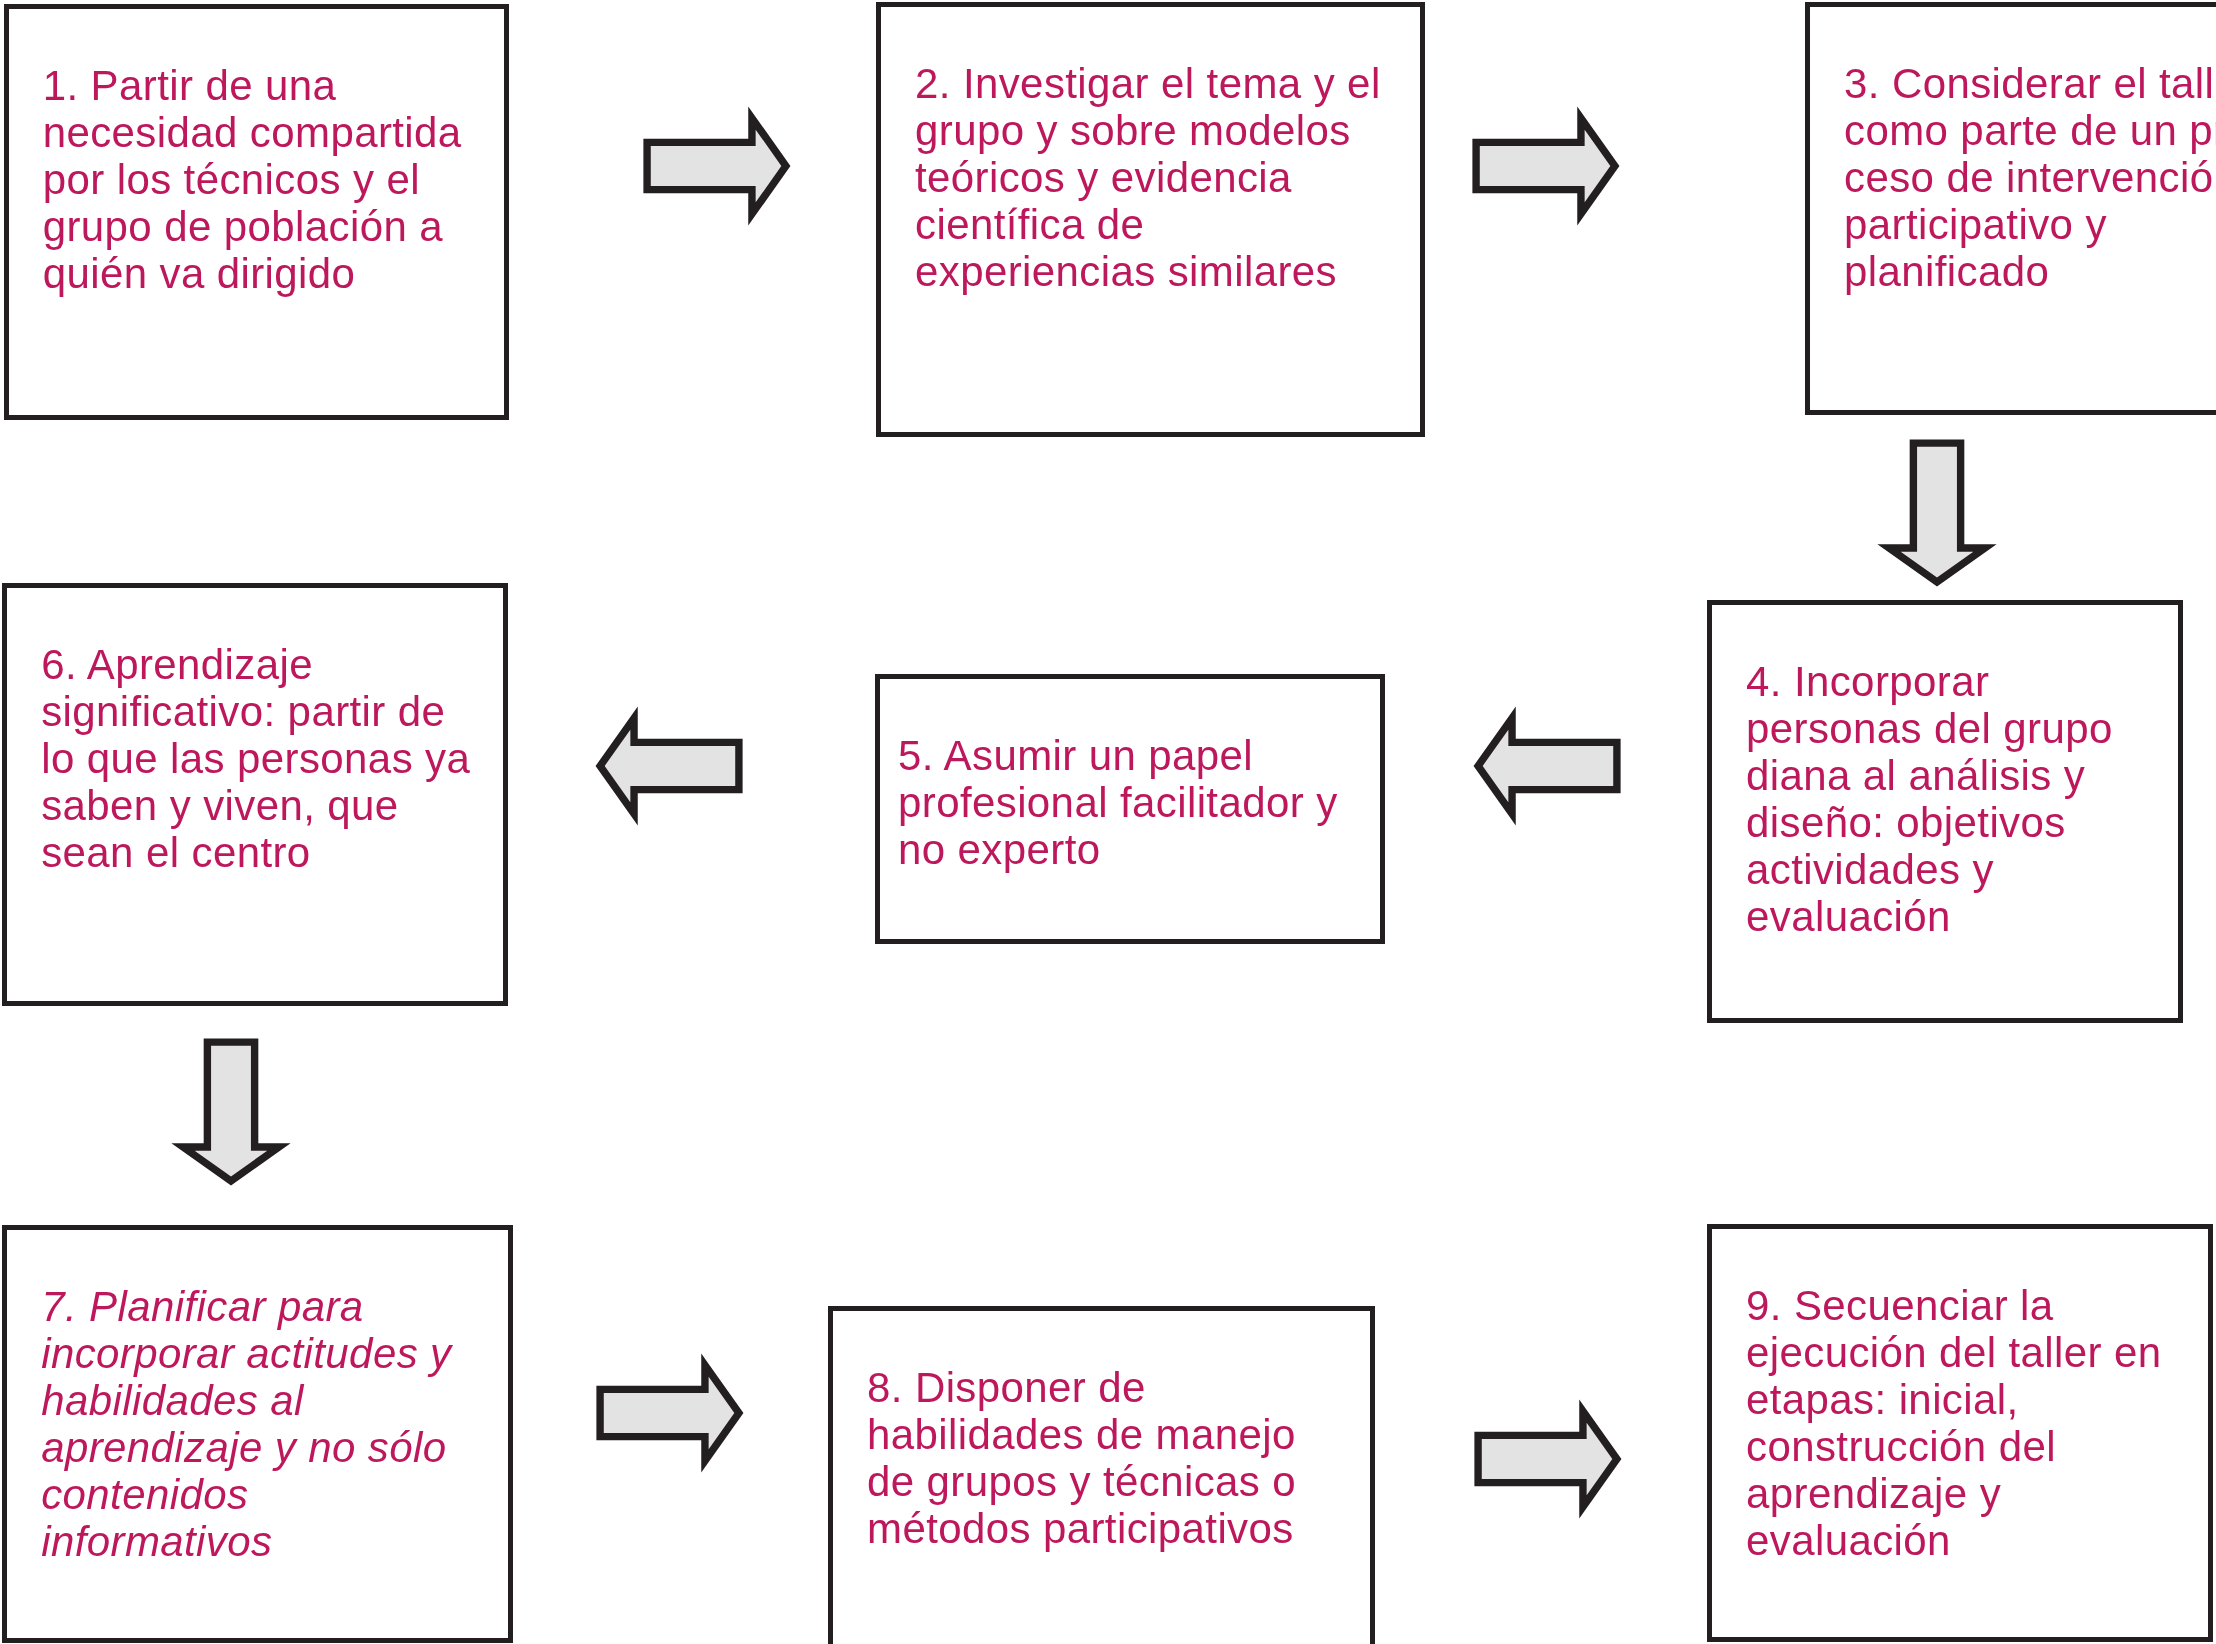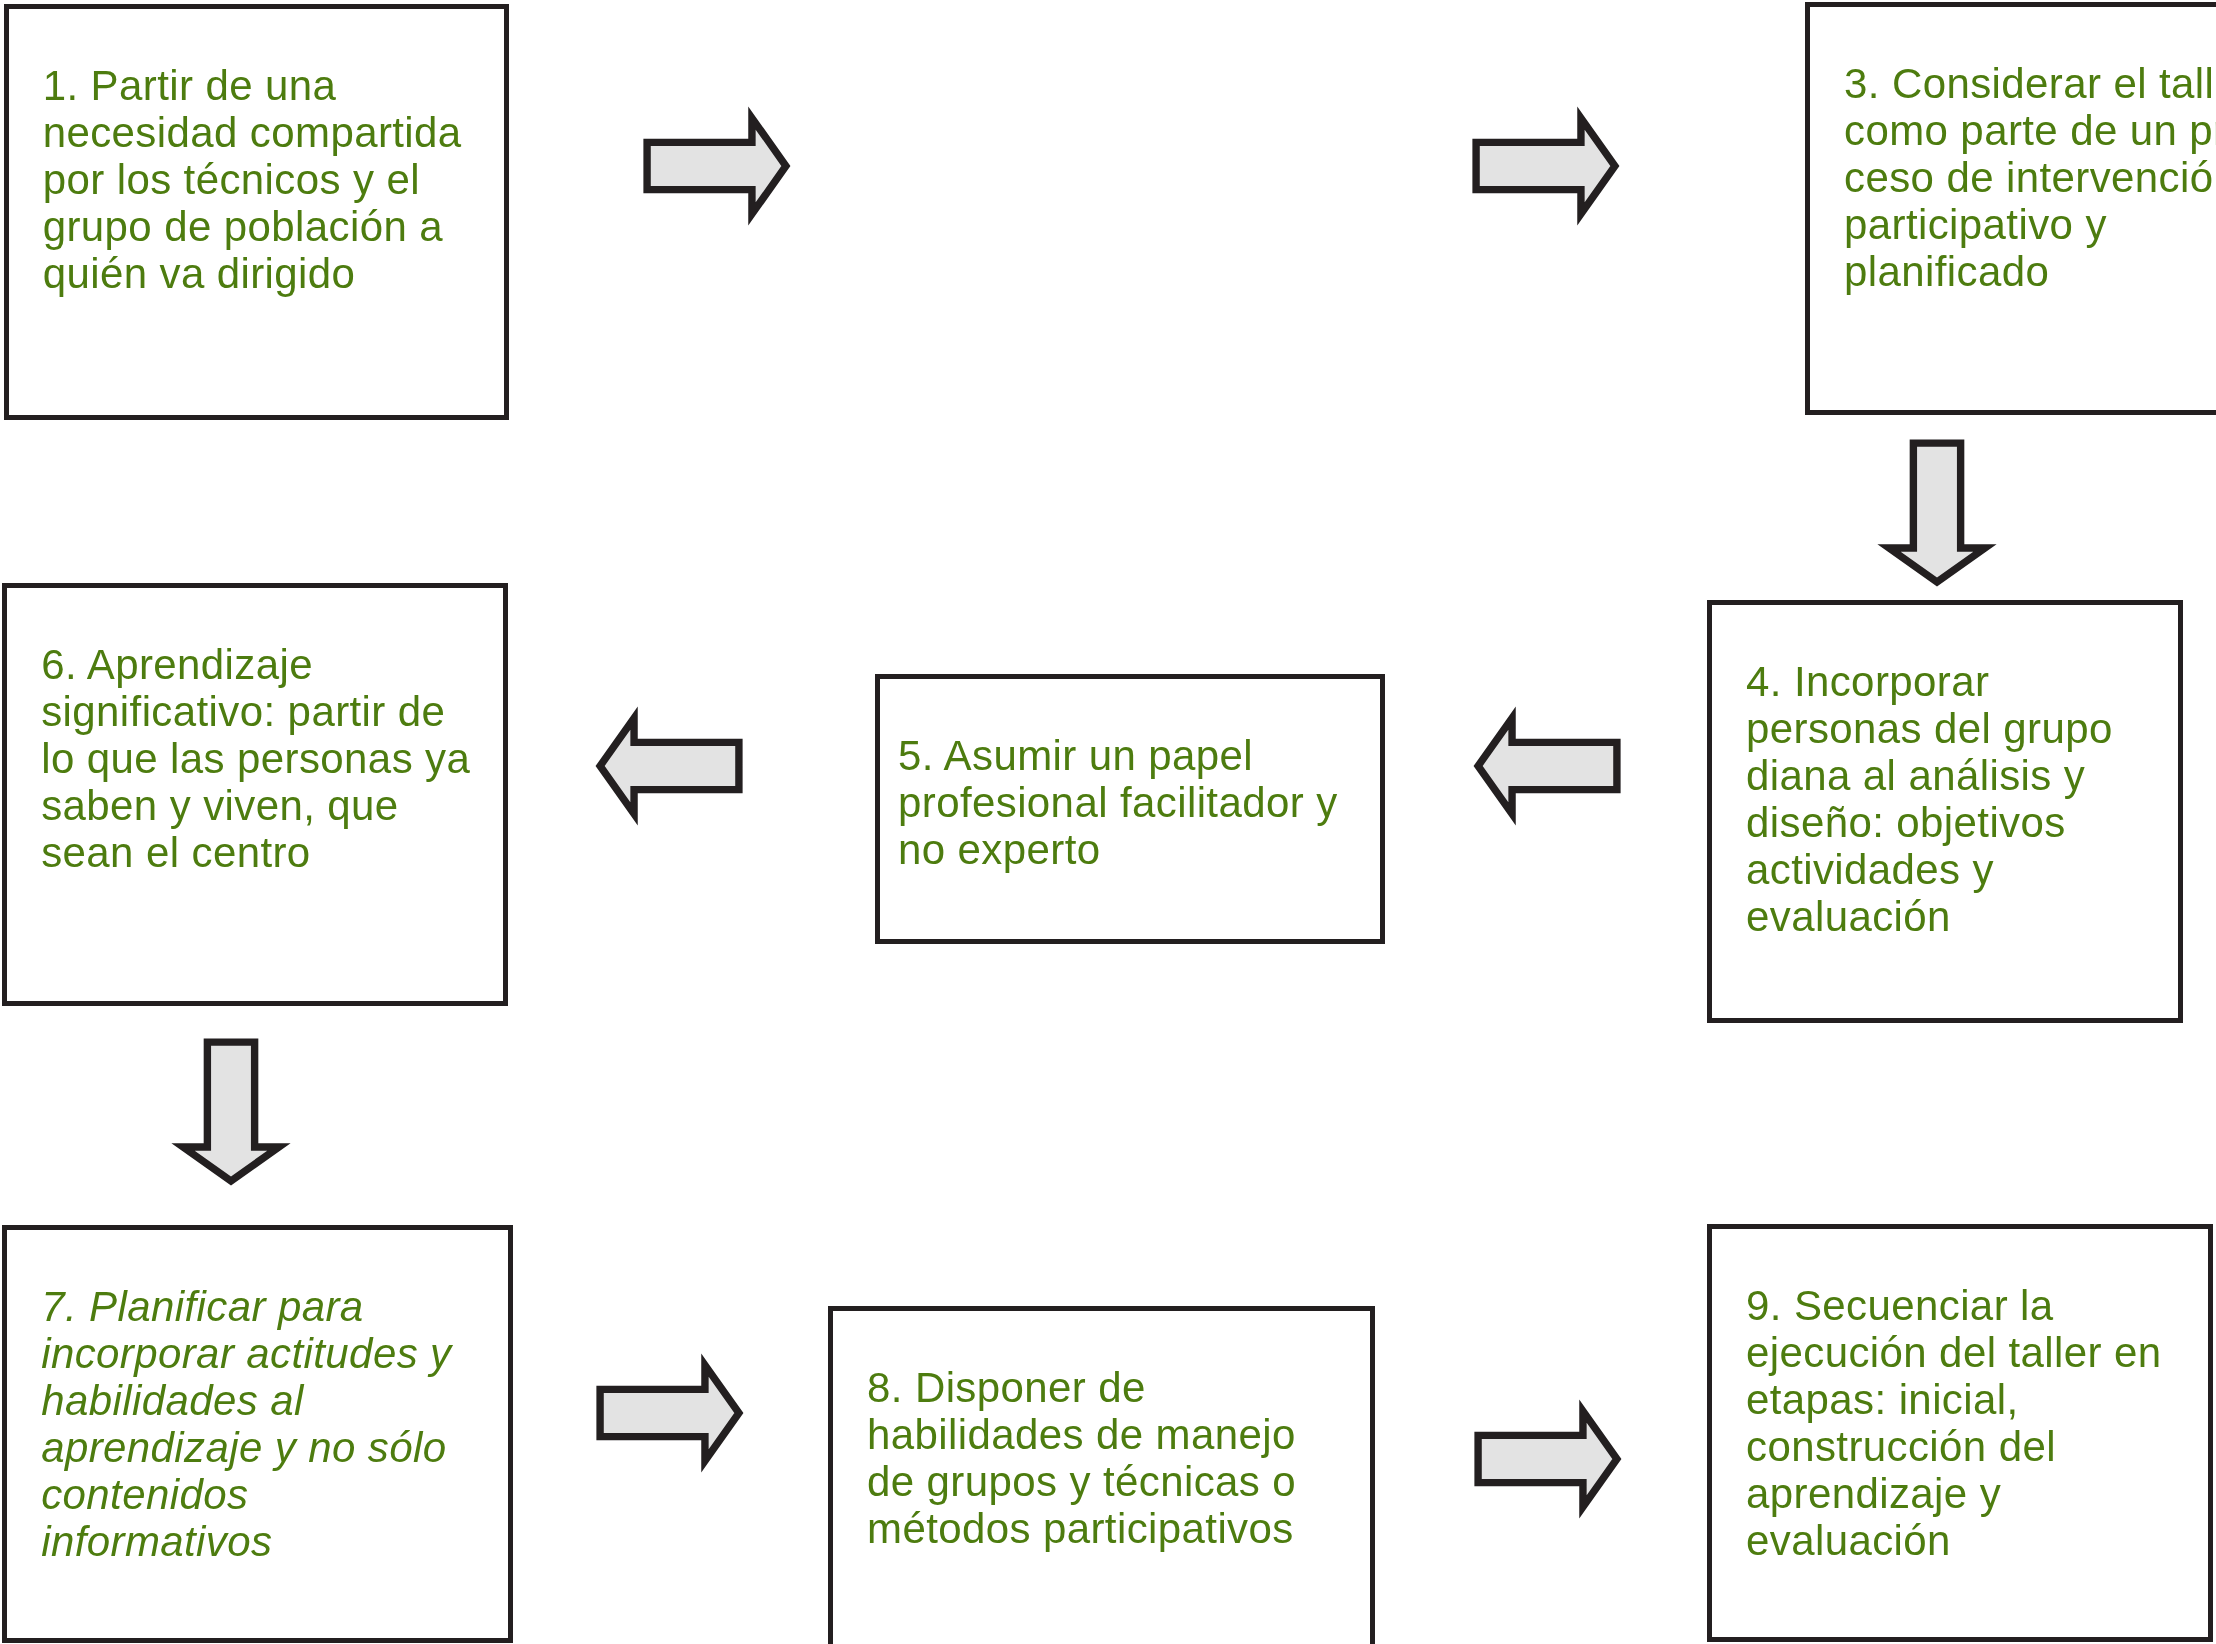--- a/index.html
+++ b/index.html
@@ -19,21 +19,21 @@
     width: 2216px;
     height: 1644px;
     background: #ffffff;
     overflow: hidden;
   }
   .box {
     position: absolute;
     box-sizing: border-box;
     border: 5.9px solid #231f20;
     background: #ffffff;
-    color: #4d7c0f;
+    color: #be185d;
     font-size: 42px;
     line-height: 1.12;
     padding: 53px 32px 0 34px;
     letter-spacing: 0.4px;
   }
   
   .b1 { left: 3.7px;    top: 3.7px;    width: 505px; height: 416px; }
   .b2 { left: 876px; top: 2.2px;    width: 549px; height: 435px; }
   .b3 { left: 1805px; top: 2.2px;    width: 504px; height: 413px; }
   .b4 { left: 1707px; top: 600px;  width: 476px; height: 423px; }
@@ -62,20 +62,21 @@
   .a67 { left: 183px;  top: 1042px; width: 96px; height: 139px; }
   .a78 { left: 600px;  top: 1365px; width: 139px; height: 96px; }
   .a89 { left: 1478px; top: 1411px; width: 139px; height: 96px; }
 </style>
 </head>
 <body>
 
 <div class="canvas">
 
   <div class="box b1">1. Partir de una necesidad compartida por los técnicos y el grupo de población a quién va dirigido</div>
+  <div class="box b2">2. Investigar el tema y el grupo y sobre modelos teóricos y evidencia científica de experiencias similares</div>
   <div class="box b3">3. Considerar el taller como parte de un pro ceso de intervención participativo y planificado</div>
   <div class="box b4">4. Incorporar personas del grupo diana al análisis y diseño: objetivos actividades y evaluación</div>
   <div class="box b5">5. Asumir un papel profesional facilitador y no experto</div>
   <div class="box b6">6. Aprendizaje significativo: partir de lo que las personas ya saben y viven, que sean el centro</div>
   <div class="box b7">7. Planificar para incorporar actitudes y habilidades al aprendizaje y no sólo contenidos informativos</div>
   <div class="box b8">8. Disponer de habilidades de manejo de grupos y técnicas o métodos participativos</div>
   <div class="box b9">9. Secuenciar la ejecución del taller en etapas: inicial, construcción del aprendizaje y evaluación</div>
 
   <svg class="arrow a12" viewBox="0 0 188 130" aria-hidden="true">
     <polygon points="0,33 142,33 142,0 188,65 142,130 142,97 0,97"></polygon>

